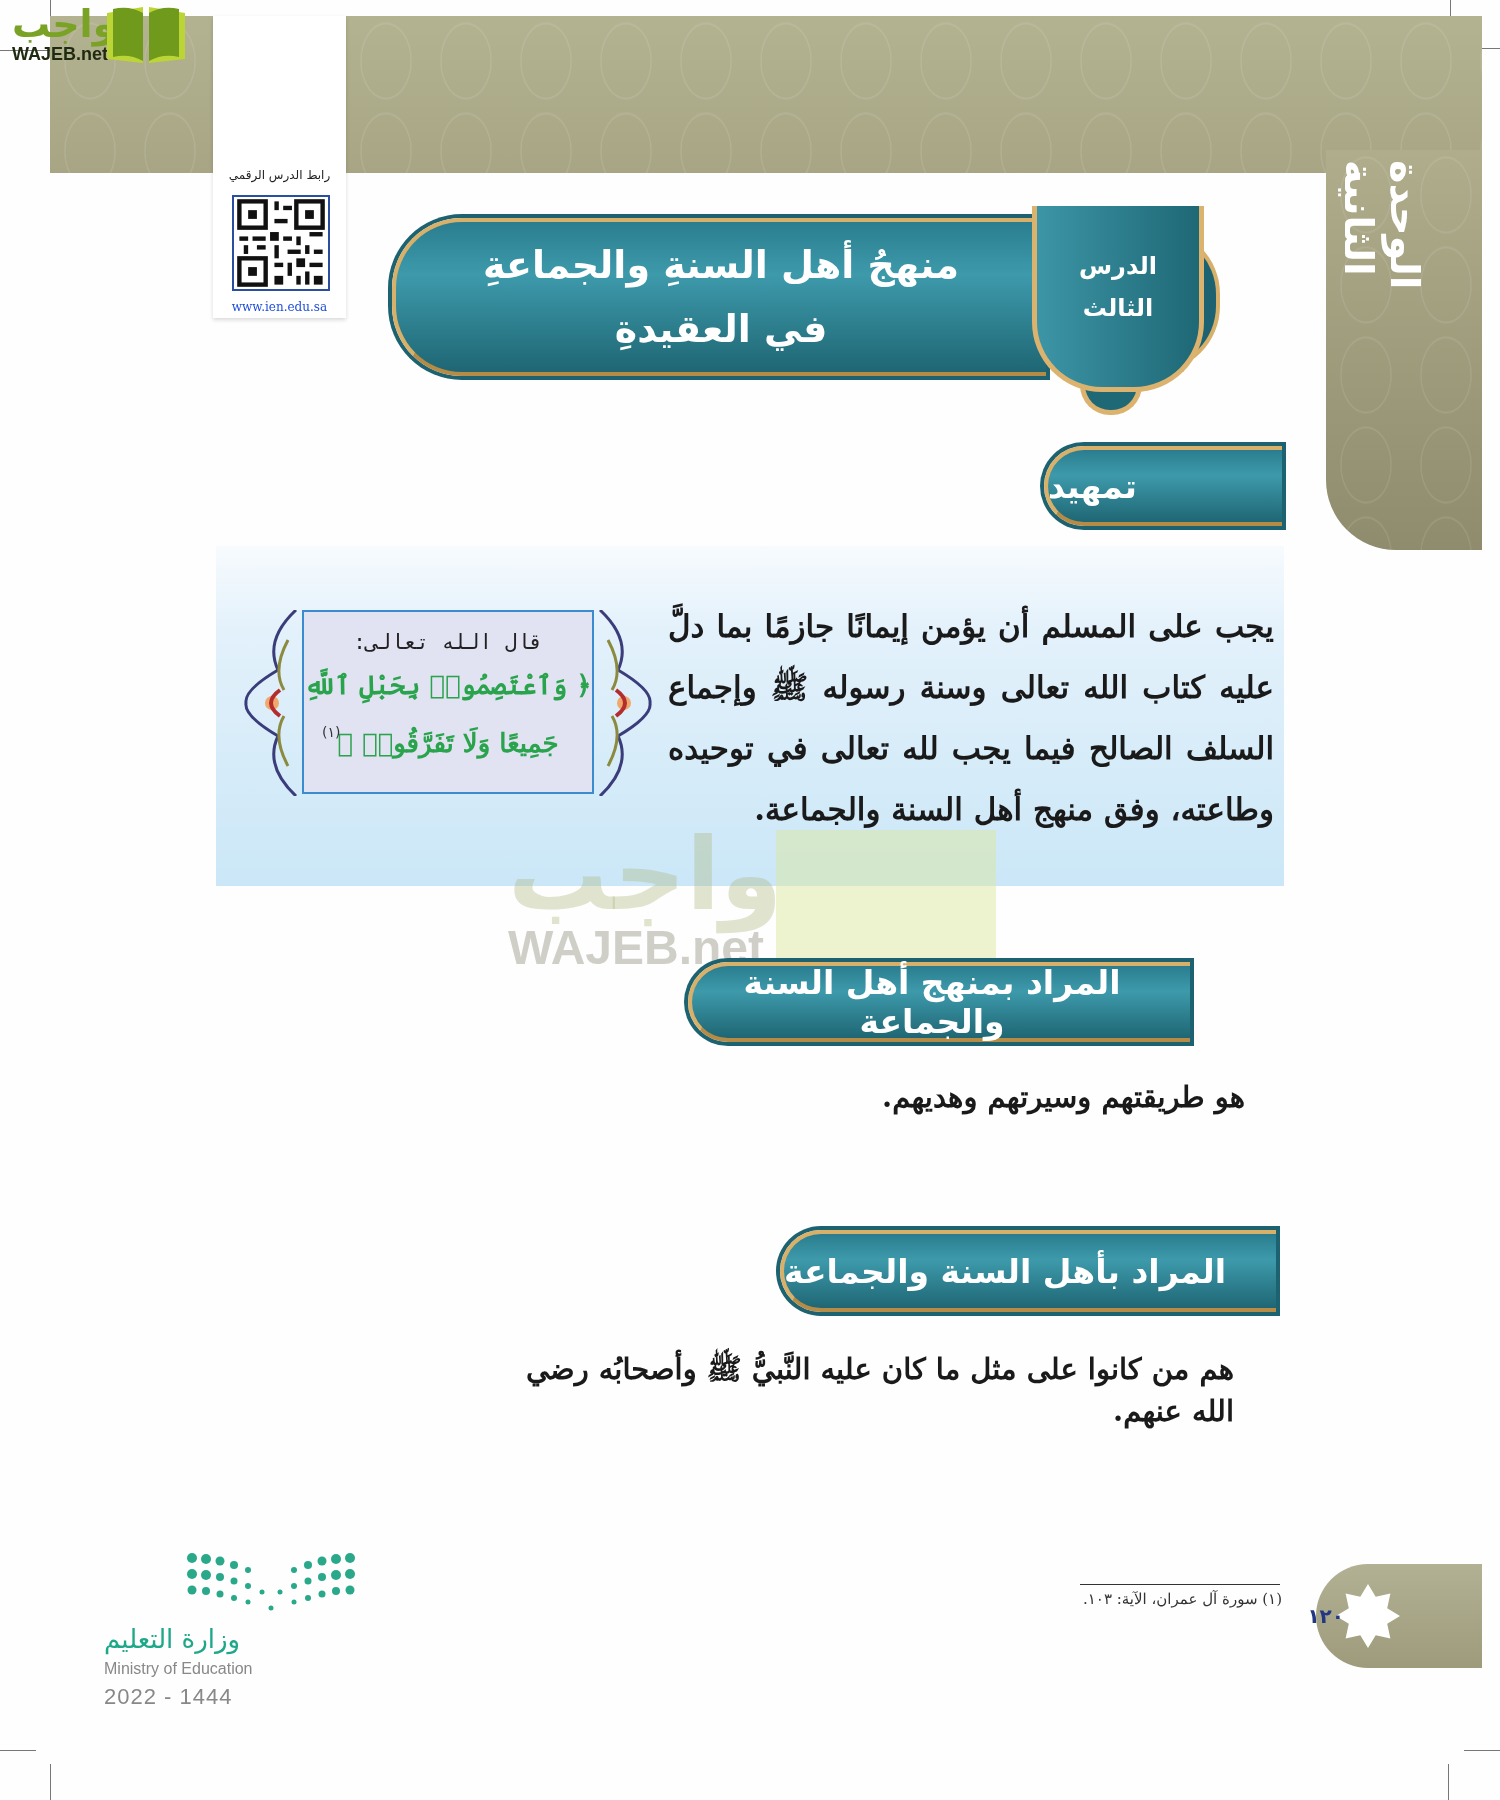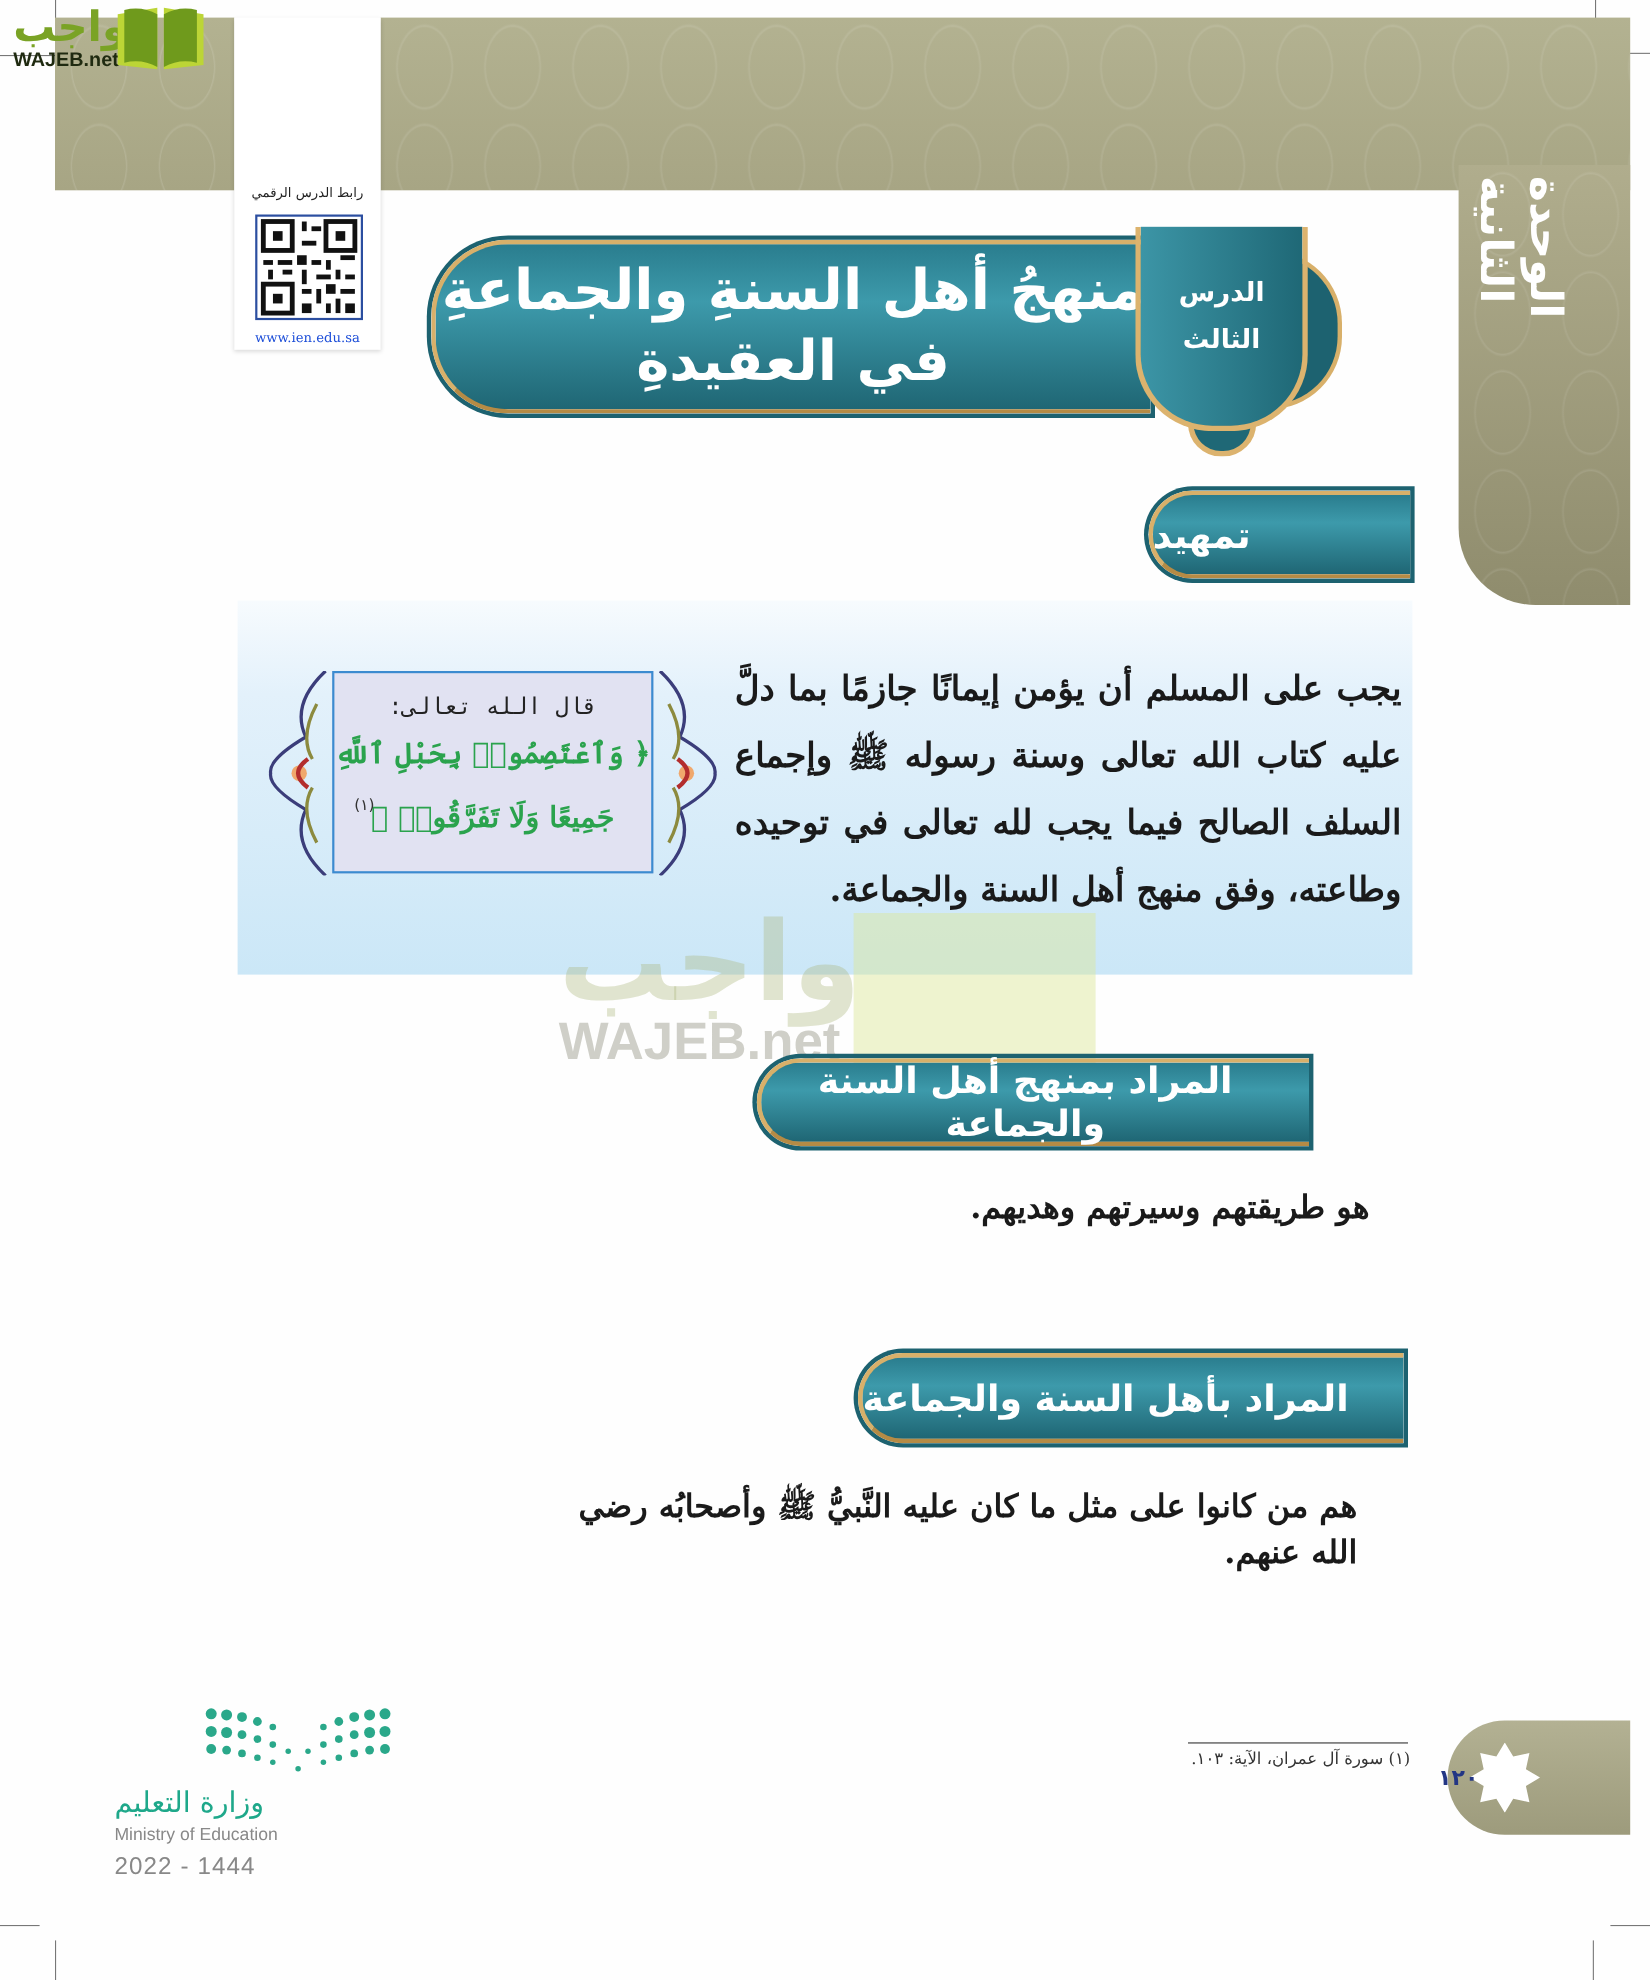--- a/index.html
+++ b/index.html
@@ -75,24 +75,24 @@
     position:absolute; color:#fff; font-weight:bold; direction:rtl;
     background:linear-gradient(180deg,#2a7d8e 0%,#3d9aab 35%,#1f6674 100%);
     border-top:4px solid #d8b06a; border-bottom:4px solid #b58b45;
     box-shadow:0 0 0 4px #1d6270;
     display:flex; align-items:center;
   }
   .banner.left-cap { border-left:4px solid #d8b06a; }
   .title-banner {
     left:392px; top:218px; width:650px; height:150px;
     border-radius:70px 0 0 70px; justify-content:center; flex-direction:column;
-    font-size:51px; line-height:64px; text-align:right;
+    font-size:38px; line-height:64px; text-align:right;
   }
   .lesson-badge {
-    position:absolute; left:1032px; top:206px; width:157px; height:186px;
+    position:absolute; left:1032px; top:206px; width:172px; height:186px;
     background:linear-gradient(90deg,#3c95a6 0%,#1f6876 100%);
     border:5px solid #dcb36e; border-top:none;
     border-radius:0 0 70px 70px; box-sizing:border-box;
     color:#fff; font-weight:bold; font-size:24px; line-height:42px;
     display:flex; flex-direction:column; align-items:center; justify-content:center;
     padding-bottom:20px; direction:rtl;
   }
   .lesson-knob {
     position:absolute; left:1080px; top:380px; width:52px; height:30px;
     background:#1f6876; border:5px solid #dcb36e; border-top:none; border-radius:0 0 30px 30px;

